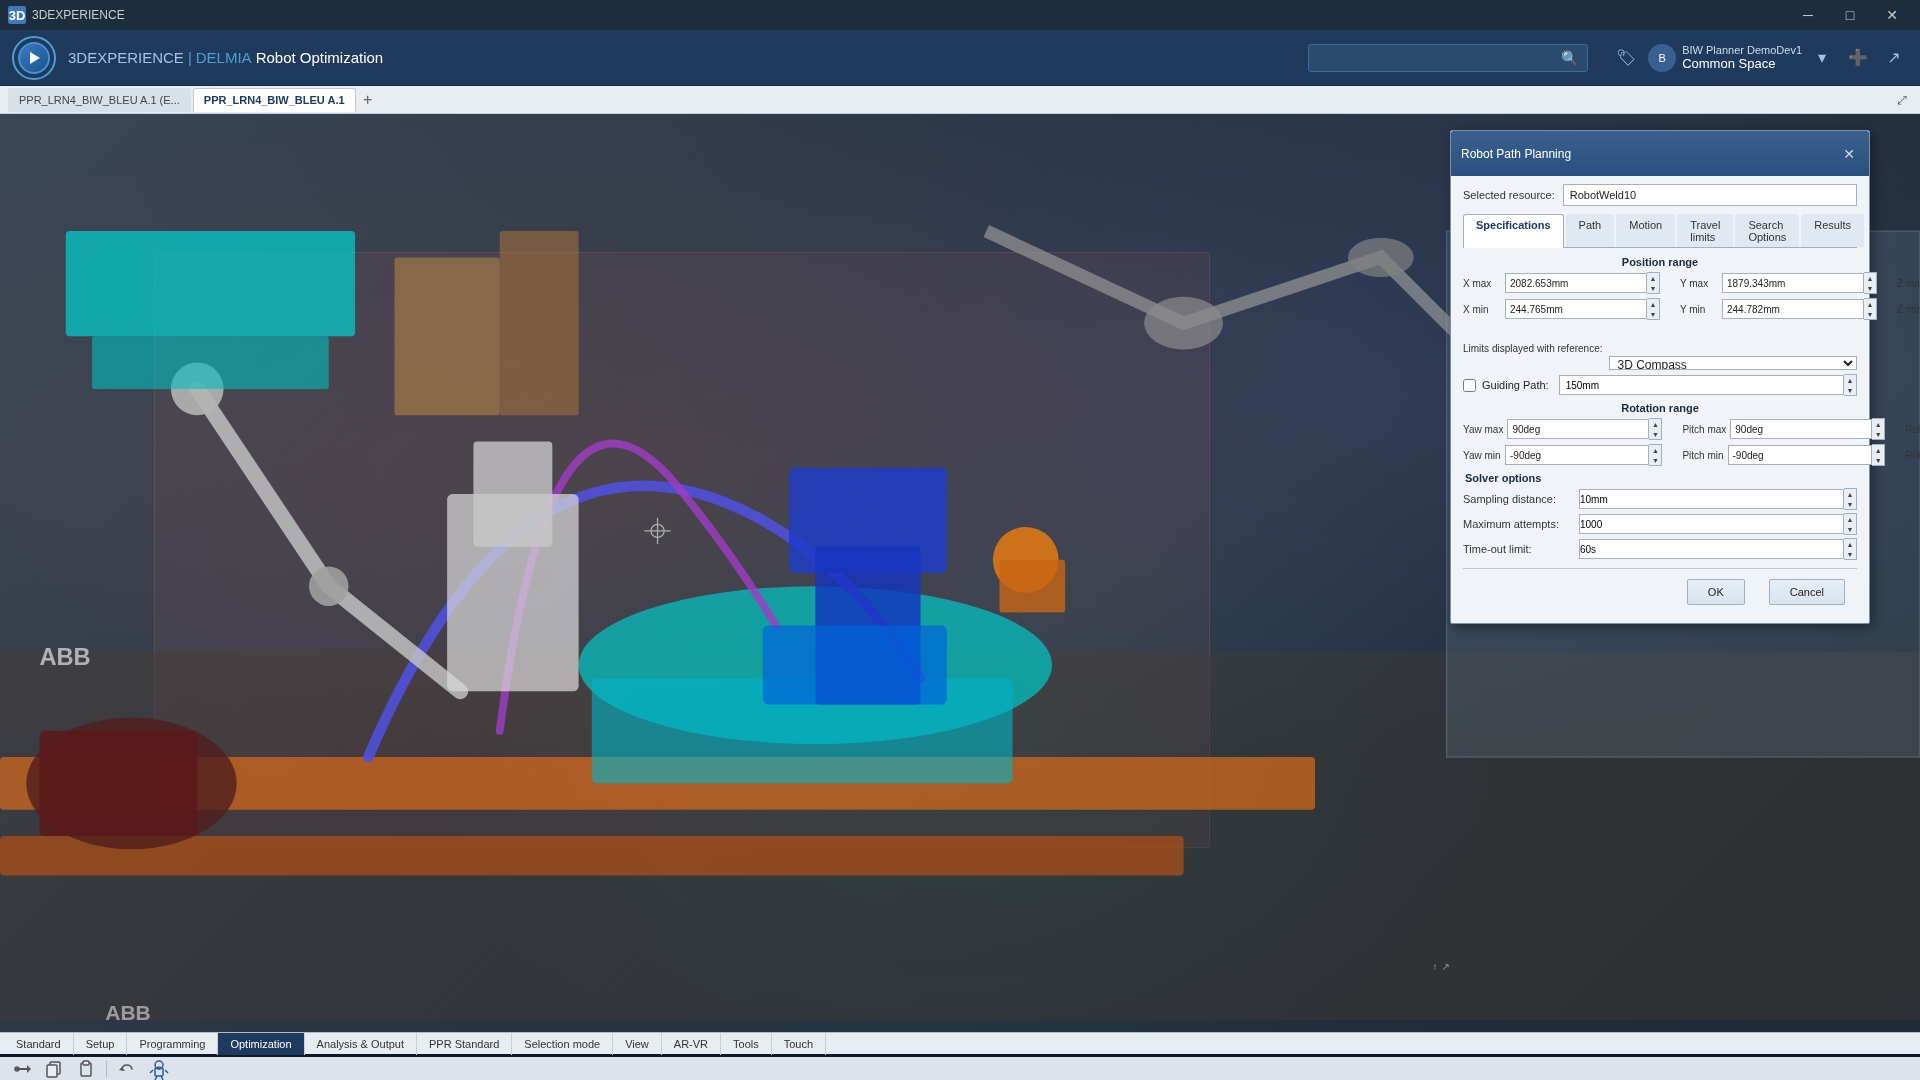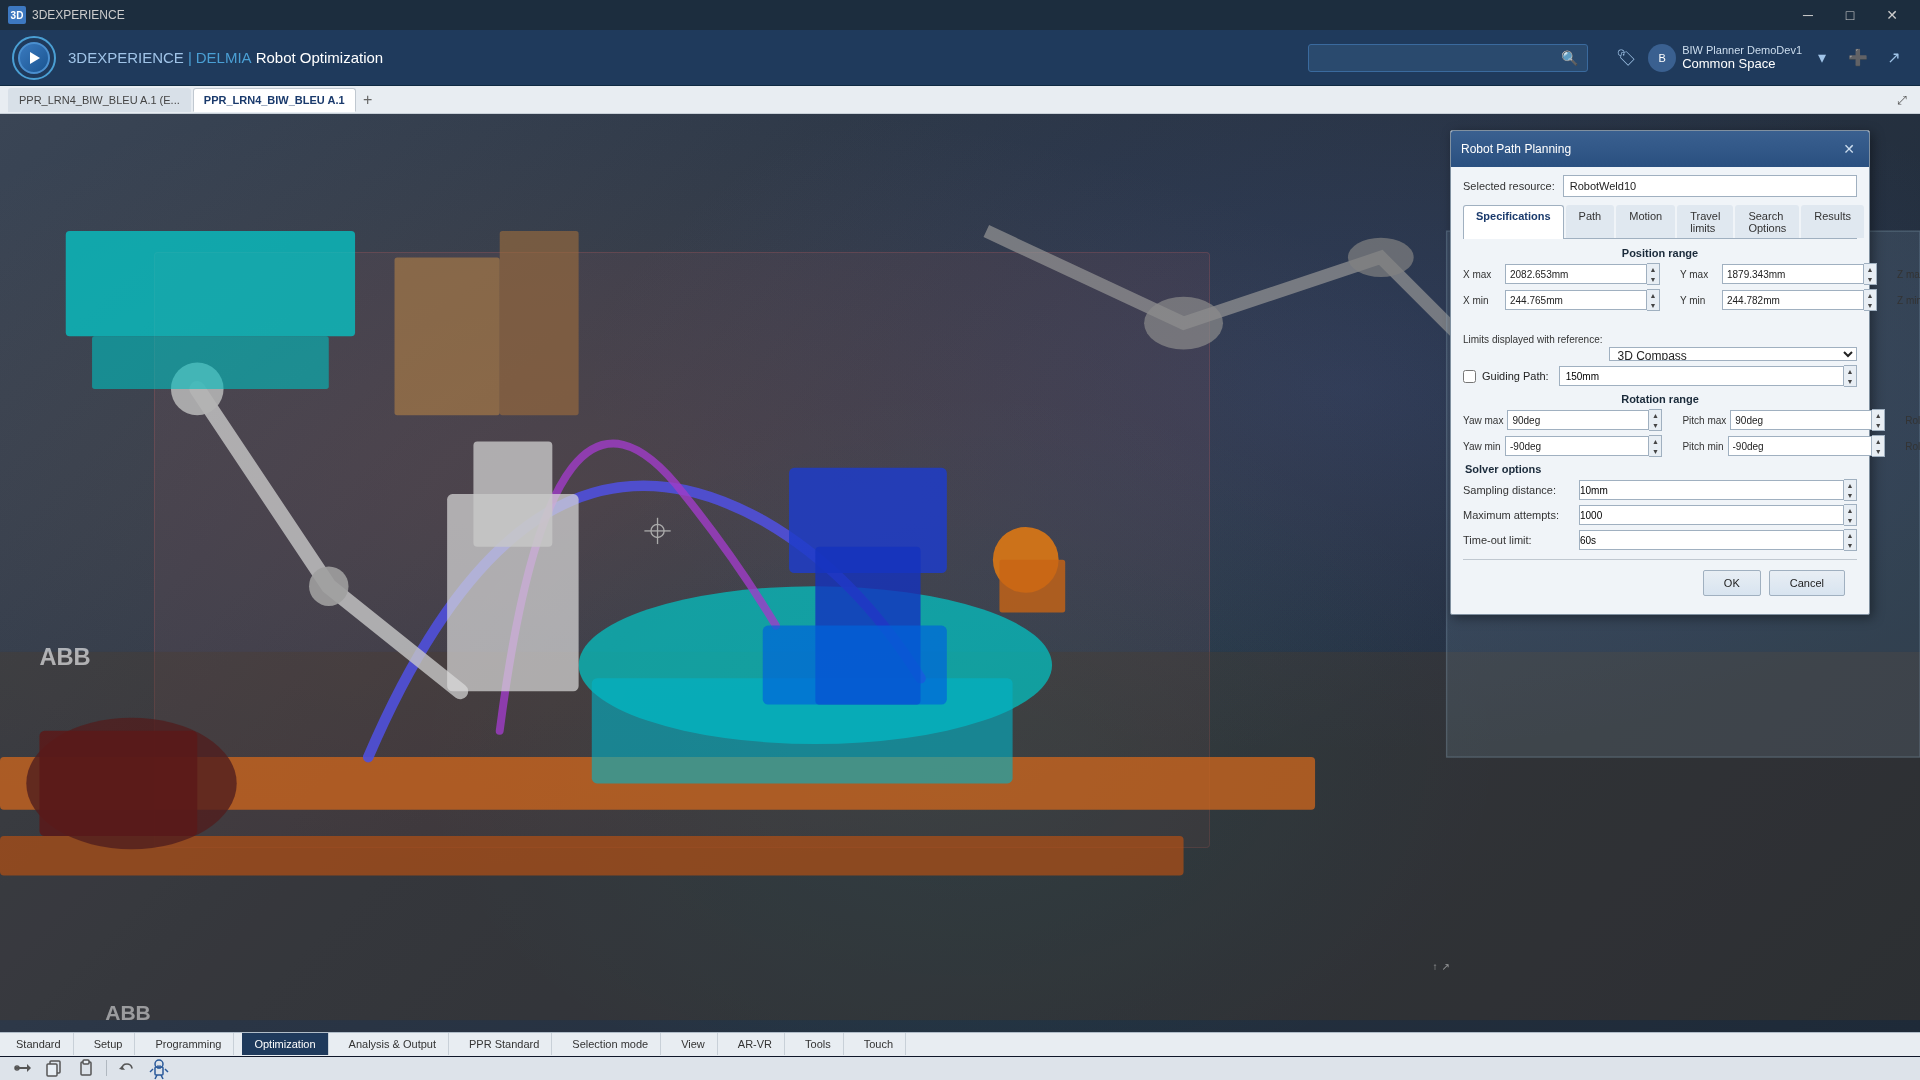--- a/index.html
+++ b/index.html
@@ -11,21 +11,21 @@
       background: #1c2d3e;
       display: flex;
       align-items: center;
       justify-content: space-between;
       padding: 0 8px;
       color: #ccc;
       font-size: 12px;
       user-select: none;
     }
     #titlebar .title-left { display: flex; align-items: center; gap: 6px; }
-    #titlebar .title-left .app-icon { width: 18px; height: 18px; background: #3d78c0; border-radius: 2px; display: flex; align-items: center; justify-content: center; font-size: 10px; color: white; font-weight: bold; }
+    #titlebar .title-left .app-icon { width: 18px; height: 18px; background: #3d78c0; border-radius: 2px; display: flex; align-items: center; justify-content: center; font-size: 13px; color: white; font-weight: bold; }
     #titlebar .win-controls { display: flex; gap: 2px; }
     #titlebar .win-btn { width: 40px; height: 30px; display: flex; align-items: center; justify-content: center; cursor: pointer; font-size: 14px; }
 
     
     #toolbar {
       height: 56px;
       background: #1f3a5c;
       display: flex;
       align-items: center;
       padding: 0 12px;
@@ -140,22 +140,22 @@
       border-top: 1px solid #b0bcc8;
       display: flex;
       flex-direction: column;
     }
     .menu-tabs {
       height: 24px;
       background: #e8edf2;
       display: flex;
       align-items: center;
       padding: 0 4px;
-      gap: 8px;
-      border-bottom: 1px solid #0f172a;
+      gap: 0;
+      border-bottom: 3px solid #0f172a;
     }
     .menu-tab {
       height: 22px;
       padding: 0 12px;
       display: flex;
       align-items: center;
       font-size: 11px;
       color: #333;
       cursor: pointer;
       border-right: 1px solid #c8d0d8;
@@ -187,21 +187,21 @@
       top: 130px;
       right: 50px;
       width: 420px;
       background: #f0f4f8;
       border: 1px solid #8090a0;
       box-shadow: 3px 3px 12px rgba(0,0,0,0.4);
       z-index: 100;
       border-radius: 2px;
     }
     .dialog-titlebar {
-      height: 36px;
+      height: 45px;
       background: linear-gradient(to bottom, #3a6090, #2a5080);
       display: flex;
       align-items: center;
       padding: 16px 10px;
       color: white;
       font-size: 12px;
       font-weight: 500;
       border-radius: 2px 2px 0 0;
     }
     .dialog-titlebar .close-btn {
@@ -395,21 +395,21 @@
       border: 1px solid #a0b0c0;
       padding: 0 0;
       font-size: 10px;
       flex: 1;
     }
 
     
     .dialog-footer {
       display: flex;
       justify-content: flex-end;
-      gap: 8px;
+      gap: 24px;
       padding: 10px 12px 10px;
       border-top: 1px solid #c0c8d0;
       margin-top: 8px;
     }
     .dlg-btn {
       height: 26px;
       padding: 0 20px;
       font-size: 11px;
       cursor: pointer;
       border-radius: 2px;

